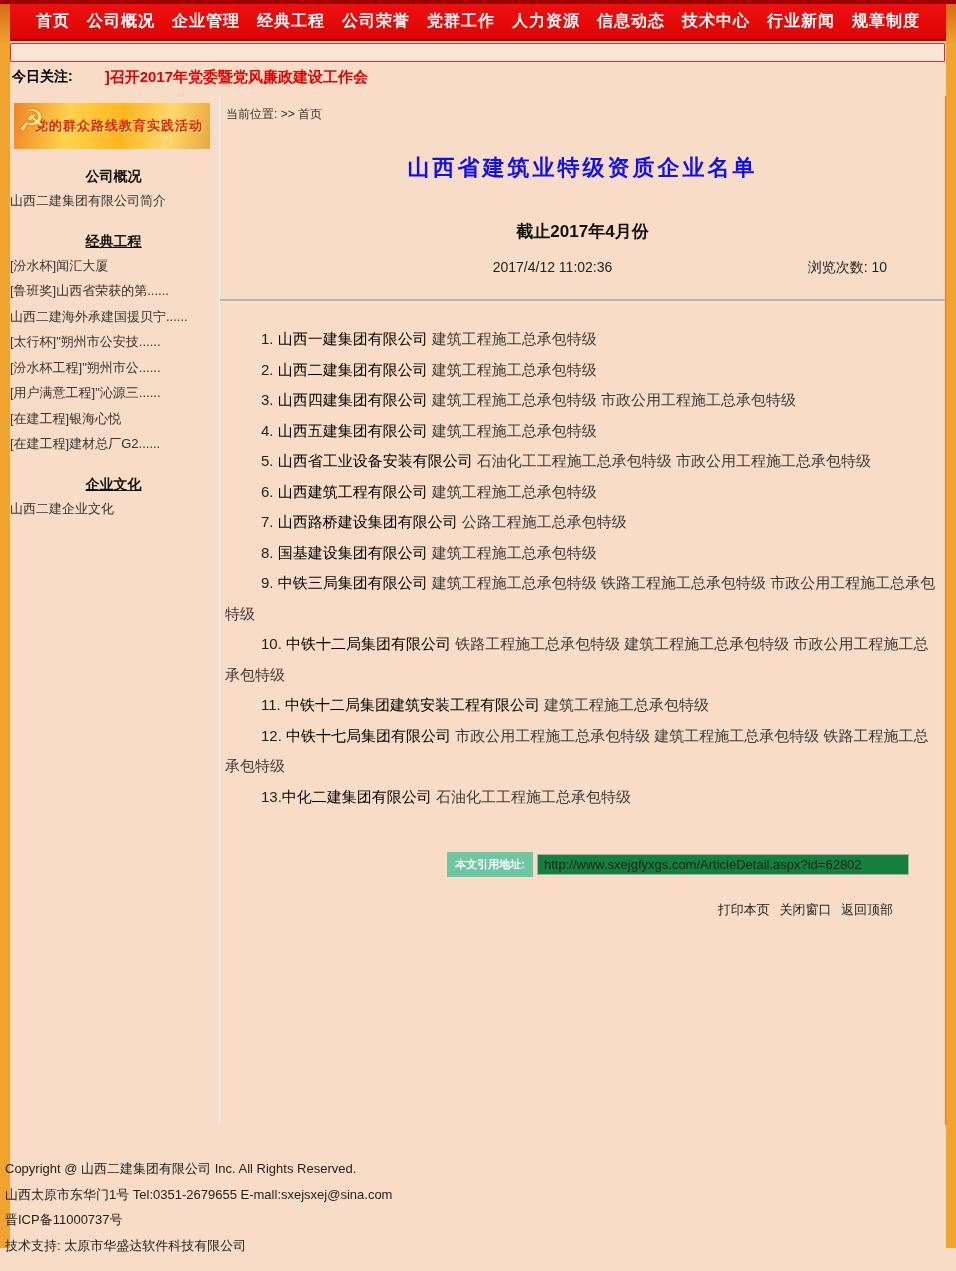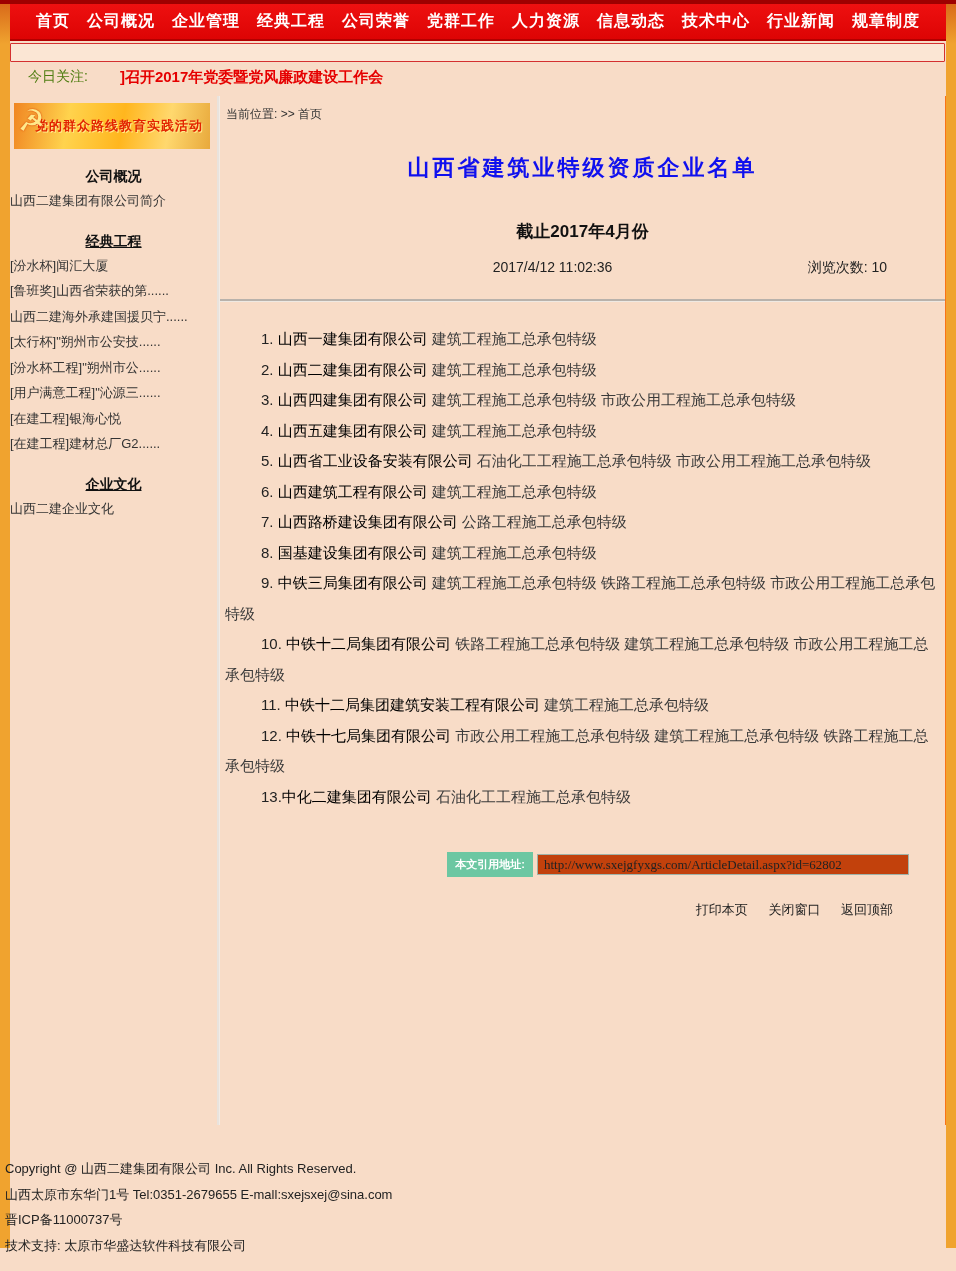--- a/index.html
+++ b/index.html
@@ -27,21 +27,21 @@
     padding:0 26px;
   }
   .nav-item{color:#fff;font-size:16px;font-weight:bold;letter-spacing:1px;white-space:nowrap;}
 
   .notice-box{
     position:absolute;top:43px;left:10px;right:11px;height:19px;
     border:1px solid var(--red-border);background:#fbe6d4;border-radius:1px;
   }
 
   .today-row{position:absolute;top:63px;left:10px;right:10px;height:28px;display:flex;align-items:center;}
-  .today-label{font-size:14px;color:#4d7c0f;margin-left:18px;}
+  .today-label{font-size:14px;color:#000000;margin-left:2px;font-weight:bold;}
   .today-text{font-size:15px;font-weight:bold;color:#e50000;margin-left:32px;}
 
   
   .sidebar{position:absolute;top:96px;left:10px;width:207px;height:1029px;}
   .side-divider{position:absolute;top:96px;left:217px;width:2px;height:1029px;background:#e9e3dd;}
   .banner{
     width:196px;height:46px;margin:7px auto 0 4px;position:relative;
     background:linear-gradient(100deg,#f08522,#ffd34d 28%,#ffb61e 55%,#ffd86e 78%,#e8a93c);
     display:flex;align-items:center;justify-content:center;overflow:hidden;
   }
@@ -63,25 +63,25 @@
 
   .article-body{padding:22px 5px 0 5px;font-size:15px;line-height:30.5px;color:#333;}
   .item{text-indent:36px;}
   .item .num{color:#222;}
   .item .cname{font-weight:normal;color:#000;}
   .item .quals{color:#3a3a3a;}
 
   .cite-row{margin-top:40px;display:flex;justify-content:flex-end;align-items:center;padding-right:36px;}
   .cite-label{background:var(--green);color:#fff;font-size:11px;padding:5px 8px;white-space:nowrap;font-weight:bold;}
   .cite-input{
-    width:372px;height:21px;margin-left:4px;border:1px solid #9fb3a9;background:#c2410c;
-    font-size:13px;color:#222;padding:0 6px;font-family:Liberation Serif, serif;
+    width:372px;height:21px;margin-left:4px;border:1px solid #9fb3a9;background:#15803d;
+    font-size:13px;color:#222;padding:0 6px;font-family:Liberation Sans, sans-serif;
   }
   .actions-row{margin-top:24px;text-align:right;padding-right:52px;font-size:13px;color:#222;}
-  .actions-row a{margin-left:17px;}
+  .actions-row a{margin-left:6px;}
 
   
   .footer{position:absolute;top:1148px;left:0;width:956px;padding:8px 0 0 5px;font-size:13px;color:#222;}
   .footer div{line-height:25.5px;white-space:nowrap;}
 </style>
 </head>
 <body>
 
 <div class="top-line"></div>
 <div class="gold-strip gold-left"></div>

